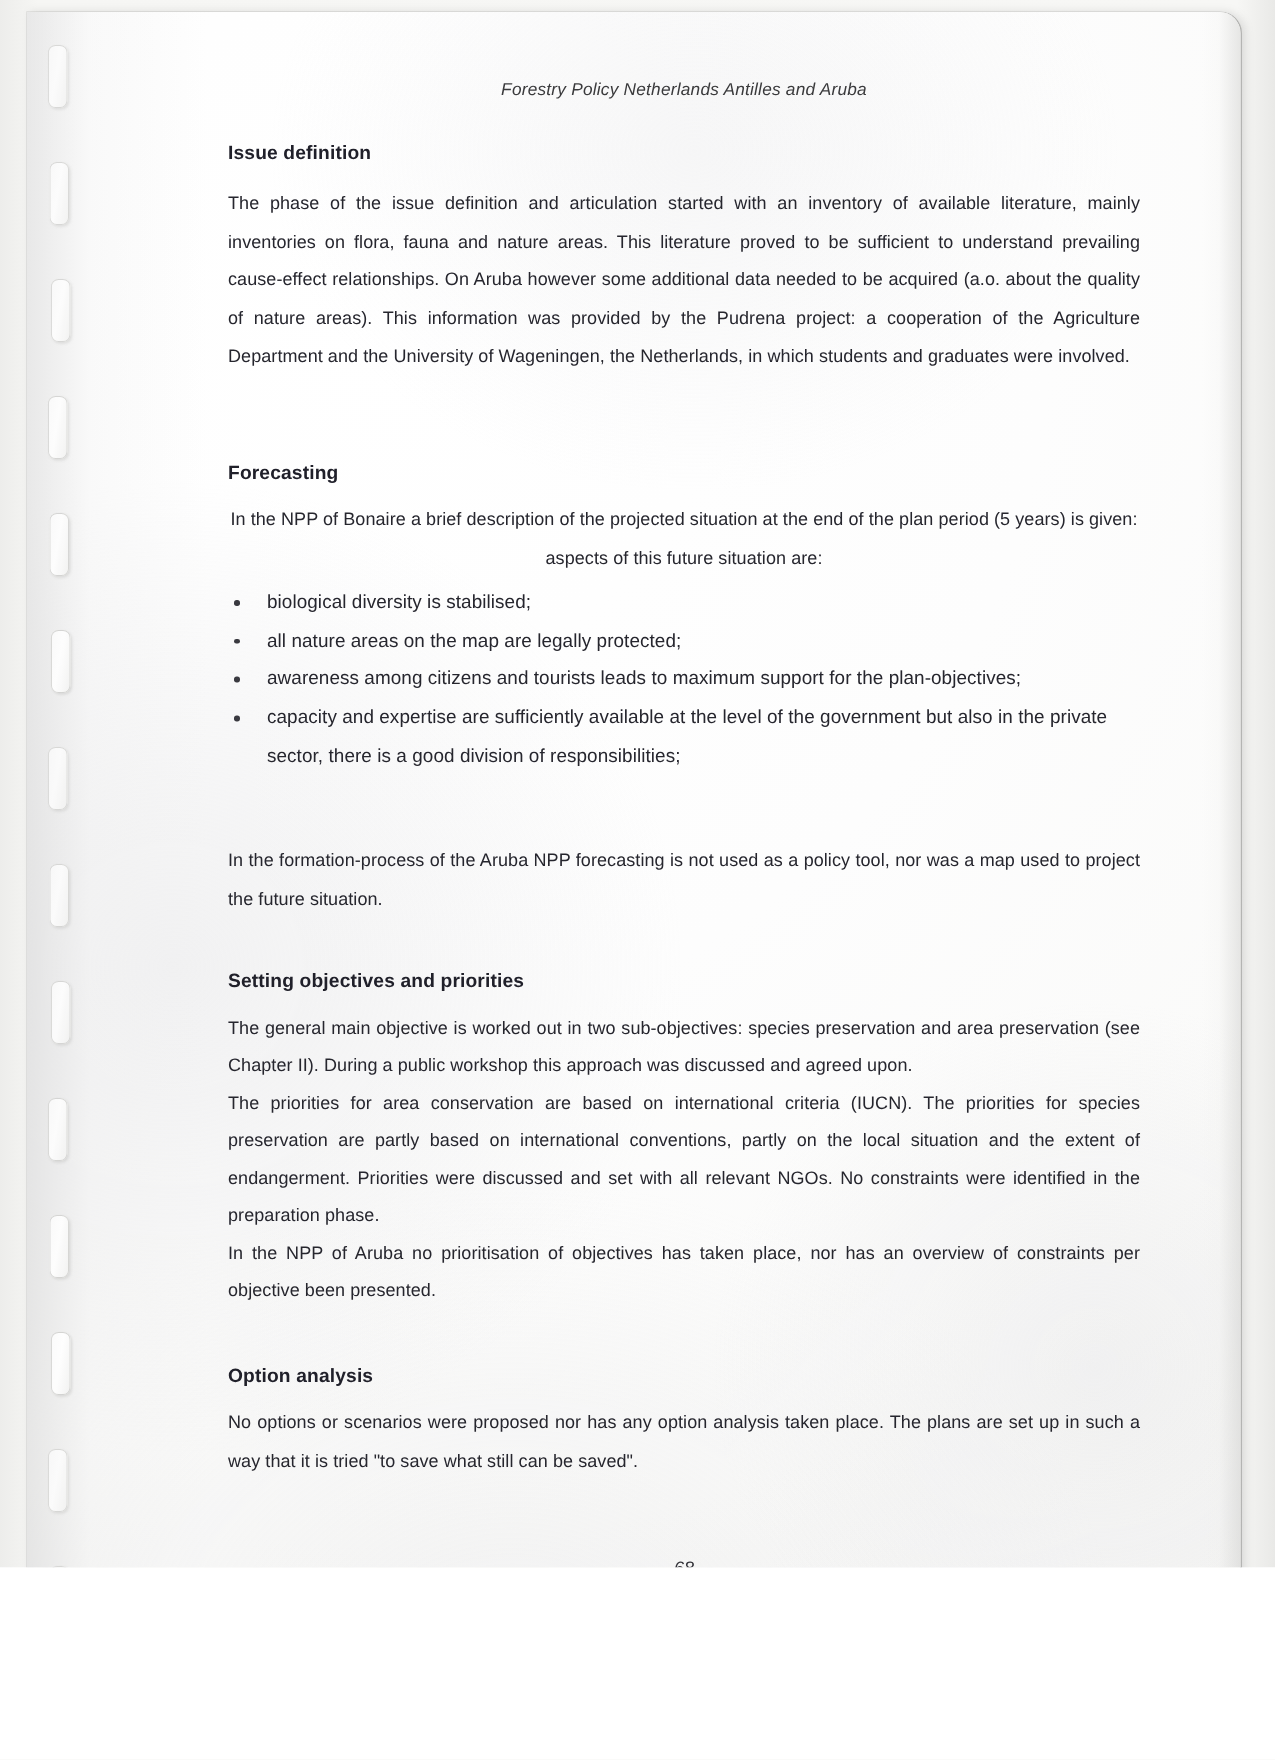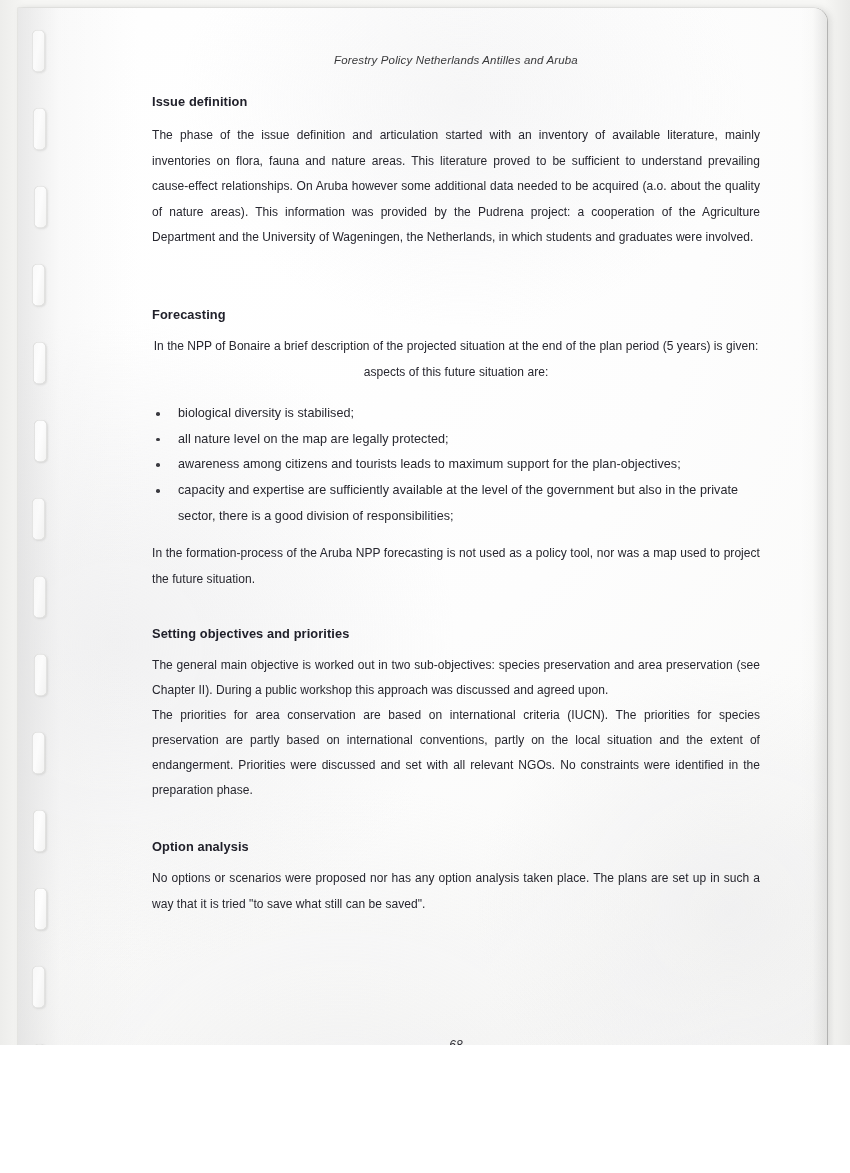--- a/index.html
+++ b/index.html
@@ -199,44 +199,45 @@
       <div class="running-head">Forestry Policy Netherlands Antilles and Aruba</div>
 
       <div style="position:absolute; top:86px; left:0; width:608px;">
 
         <div class="section-heading">Issue definition</div>
         <div class="body-text" style="margin-top:14px;">The phase of the issue definition and articulation started with an inventory of available literature, mainly inventories on flora, fauna and nature areas. This literature proved to be sufficient to understand prevailing cause-effect relationships. On Aruba however some additional data needed to be acquired (a.o. about the quality of nature areas). This information was provided by the Pudrena project: a cooperation of the Agriculture Department and the University of Wageningen, the Netherlands, in which students and graduates were involved.</div>
 
         <div class="section-heading" style="margin-top:56px;">Forecasting</div>
         <div class="body-text" style="margin-top:12px; text-align:center;">In the NPP of Bonaire a brief description of the projected situation at the end of the plan period (5 years) is given: aspects of this future situation are:</div>
 
-        <ul class="bullets" style="margin-top:16px;">
+        <ul class="bullets" style="margin-top:4px;">
           <li>
             <span class="dot"></span>
             <span>biological diversity is stabilised;</span>
           </li>
           <li>
             <span class="dot"></span>
-            <span>all nature level on the map are legally protected;</span>
+            <span>all nature areas on the map are legally protected;</span>
           </li>
           <li>
             <span class="dot"></span>
             <span>awareness among citizens and tourists leads to maximum support for the plan-objectives;</span>
           </li>
           <li>
             <span class="dot"></span>
             <span>capacity and expertise are sufficiently available at the level of the government but also in the private sector, there is a good division of responsibilities;</span>
           </li>
         </ul>
 
-        <div class="body-text" style="margin-top:12px;">In the formation-process of the Aruba NPP forecasting is not used as a policy tool, nor was a map used to project the future situation.</div>
+        <div class="body-text" style="margin-top:44px;">In the formation-process of the Aruba NPP forecasting is not used as a policy tool, nor was a map used to project the future situation.</div>
 
         <div class="section-heading" style="margin-top:34px;">Setting objectives and priorities</div>
         <div class="body-text tight" style="margin-top:12px;">The general main objective is worked out in two sub-objectives: species preservation and area preservation (see Chapter II). During a public workshop this approach was discussed and agreed upon.</div>
         <div class="body-text tight">The priorities for area conservation are based on international criteria (IUCN). The priorities for species preservation are partly based on international conventions, partly on the local situation and the extent of endangerment. Priorities were discussed and set with all relevant NGOs. No constraints were identified in the preparation phase.</div>
+        <div class="body-text tight">In the NPP of Aruba no prioritisation of objectives has taken place, nor has an overview of constraints per objective been presented.</div>
 
         <div class="section-heading" style="margin-top:36px;">Option analysis</div>
         <div class="body-text" style="margin-top:12px;">No options or scenarios were proposed nor has any option analysis taken place. The plans are set up in such a way that it is tried "to save what still can be saved".</div>
 
       </div>
 
       <div class="folio">68</div>
 
     </div>
   </div>

